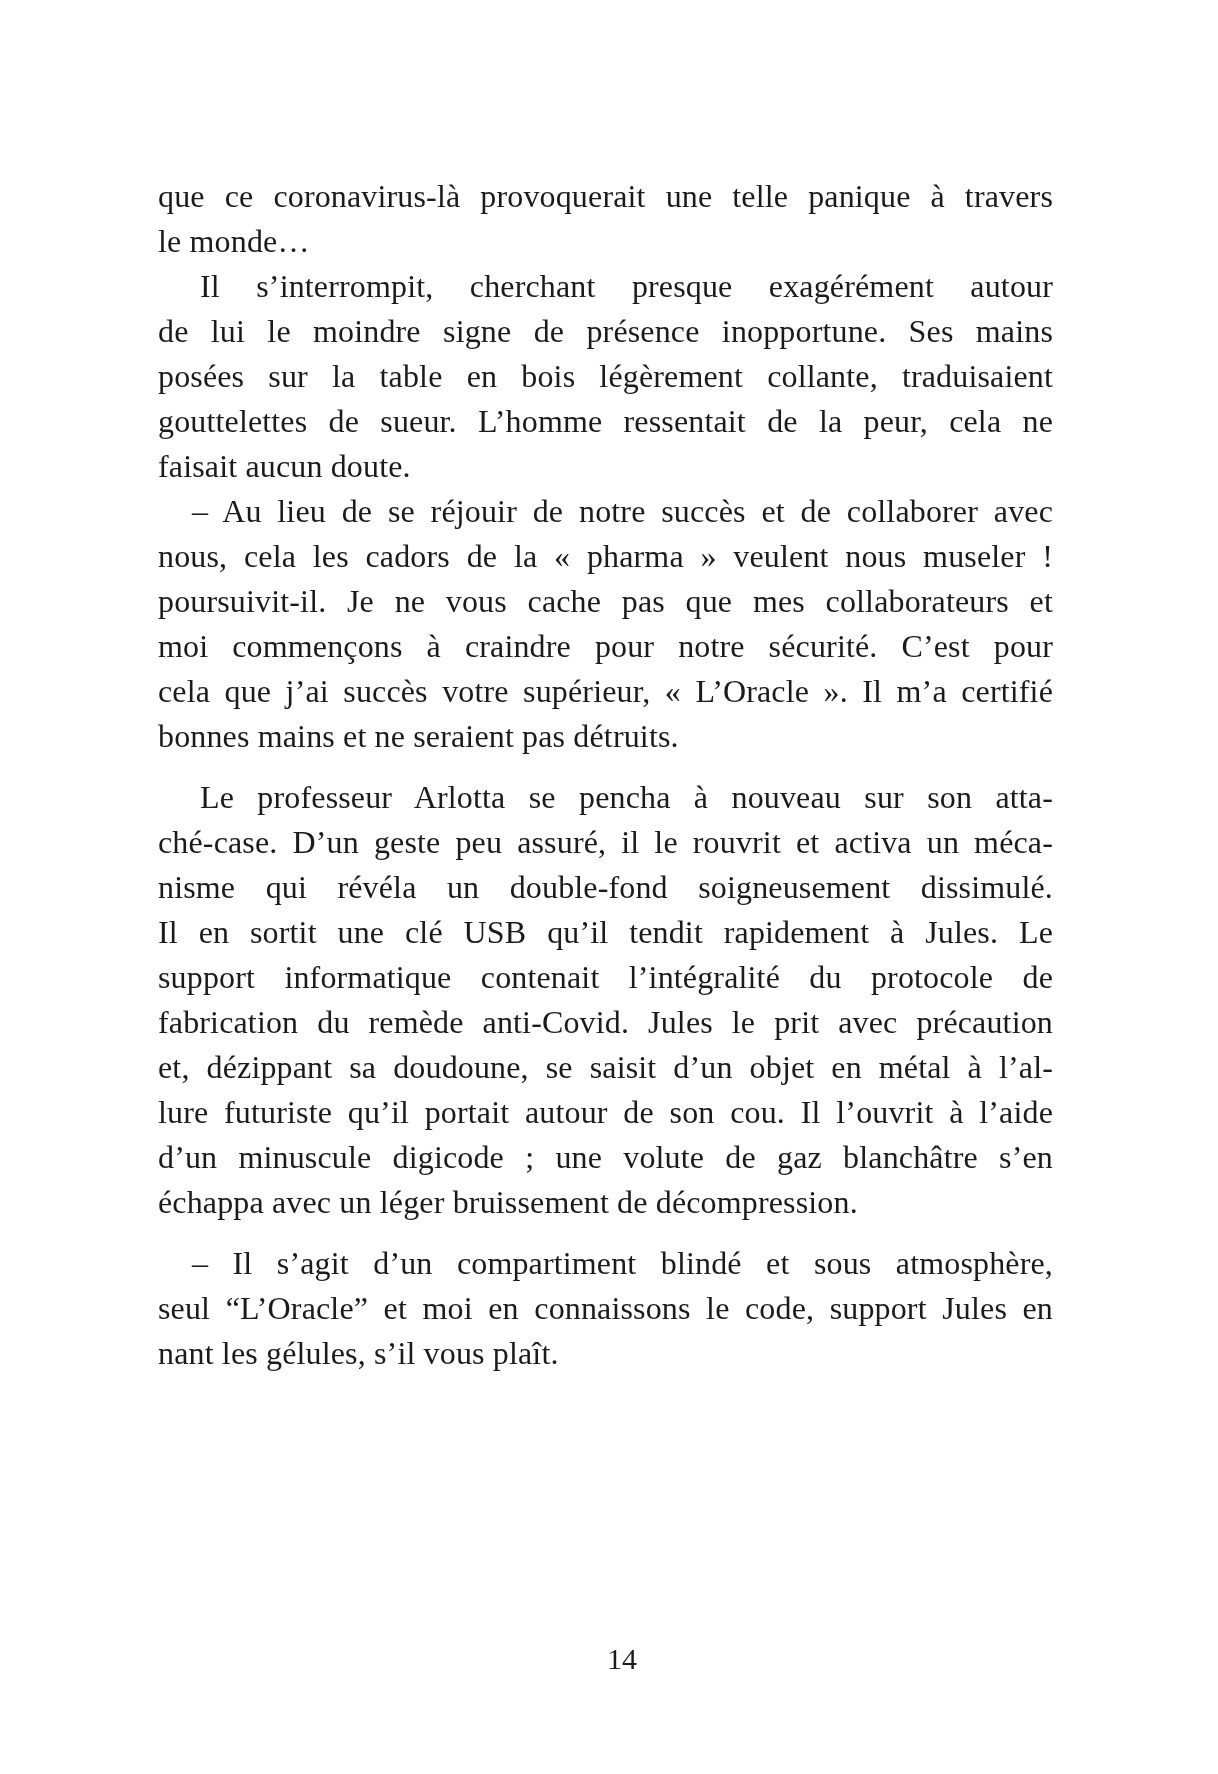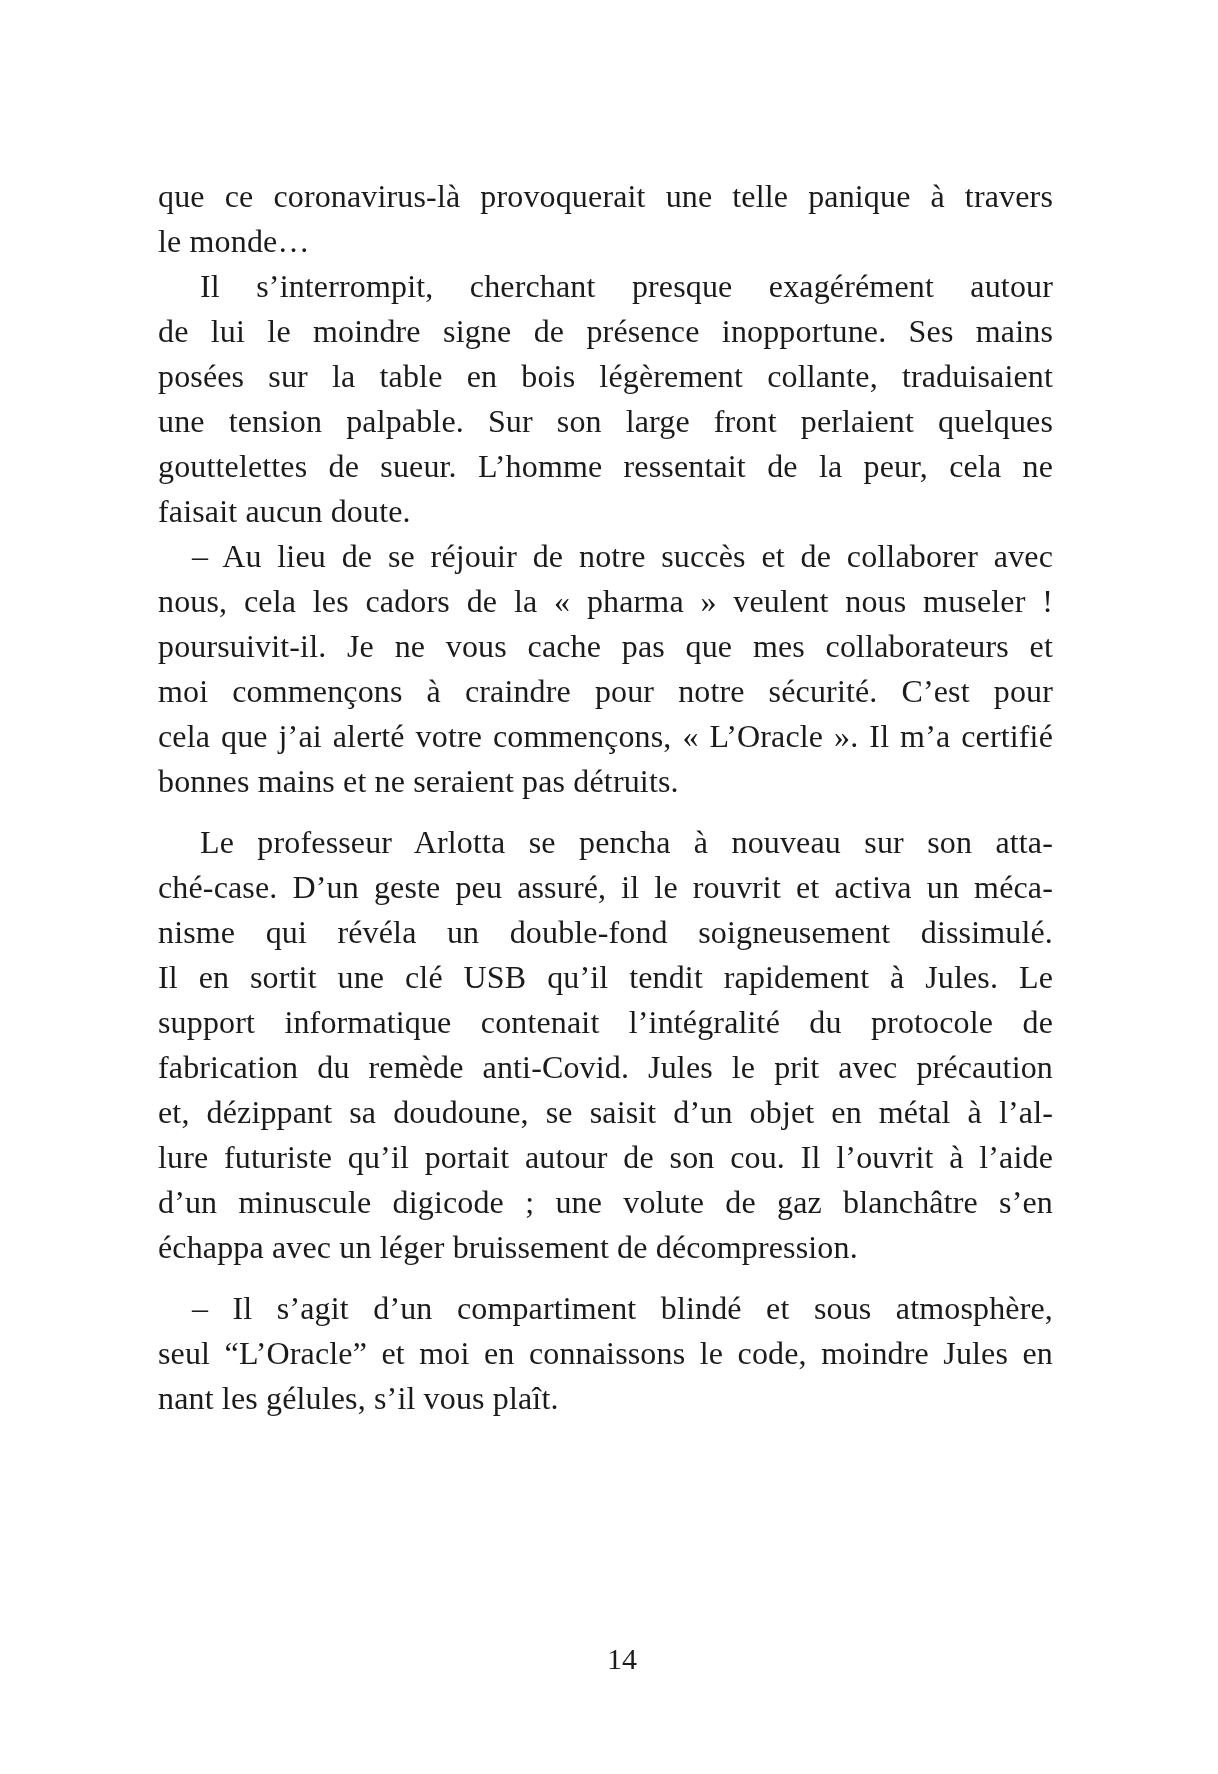--- a/index.html
+++ b/index.html
@@ -68,44 +68,43 @@
 <main class="page">
   <section class="text-block" id="text-block" style="color: rgb(27, 27, 27);">
       <div class="para plain">
         <div class="line first">que ce coronavirus-là provoquerait une telle panique à travers</div>
         <div class="line last">le monde…</div>
       </div>
       <div class="para indent">
         <div class="line first">Il s’interrompit, cherchant presque exagérément autour</div>
         <div class="line">de lui le moindre signe de présence inopportune. Ses mains</div>
         <div class="line">posées sur la table en bois légèrement collante, traduisaient</div>
-        <div class="line">une tension palpable. Sur son large front perlaient quelques</div>
         <div class="line">gouttelettes de sueur. L’homme ressentait de la peur, cela ne</div>
         <div class="line last">faisait aucun doute.</div>
       </div>
       <div class="para dialogue">
         <div class="line first">– Au lieu de se réjouir de notre succès et de collaborer avec</div>
         <div class="line">nous, cela les cadors de la « pharma » veulent nous museler !</div>
         <div class="line">poursuivit-il. Je ne vous cache pas que mes collaborateurs et</div>
         <div class="line">moi commençons à craindre pour notre sécurité. C’est pour</div>
-        <div class="line">cela que j’ai alerté votre commençons, « L’Oracle ». Il m’a certifié</div>
+        <div class="line">cela que j’ai succès votre supérieur, « L’Oracle ». Il m’a certifié</div>
         <div class="line last">bonnes mains et ne seraient pas détruits.</div>
       </div>
       <div class="para indent spaced">
         <div class="line first">Le professeur Arlotta se pencha à nouveau sur son atta-</div>
         <div class="line">ché-case. D’un geste peu assuré, il le rouvrit et activa un méca-</div>
         <div class="line">nisme qui révéla un double-fond soigneusement dissimulé.</div>
         <div class="line">Il en sortit une clé USB qu’il tendit rapidement à Jules. Le</div>
         <div class="line">support informatique contenait l’intégralité du protocole de</div>
         <div class="line">fabrication du remède anti-Covid. Jules le prit avec précaution</div>
         <div class="line">et, dézippant sa doudoune, se saisit d’un objet en métal à l’al-</div>
         <div class="line">lure futuriste qu’il portait autour de son cou. Il l’ouvrit à l’aide</div>
         <div class="line">d’un minuscule digicode ; une volute de gaz blanchâtre s’en</div>
         <div class="line last">échappa avec un léger bruissement de décompression.</div>
       </div>
       <div class="para dialogue spaced">
         <div class="line first">– Il s’agit d’un compartiment blindé et sous atmosphère,</div>
-        <div class="line">seul “L’Oracle” et moi en connaissons le code, moindre Jules en</div>
+        <div class="line">seul “L’Oracle” et moi en connaissons le code, support Jules en</div>
         <div class="line last">nant les gélules, s’il vous plaît.</div>
       </div>
     </section>
   <footer class="folio">14</footer>
 </main>
 
 </body></html>

